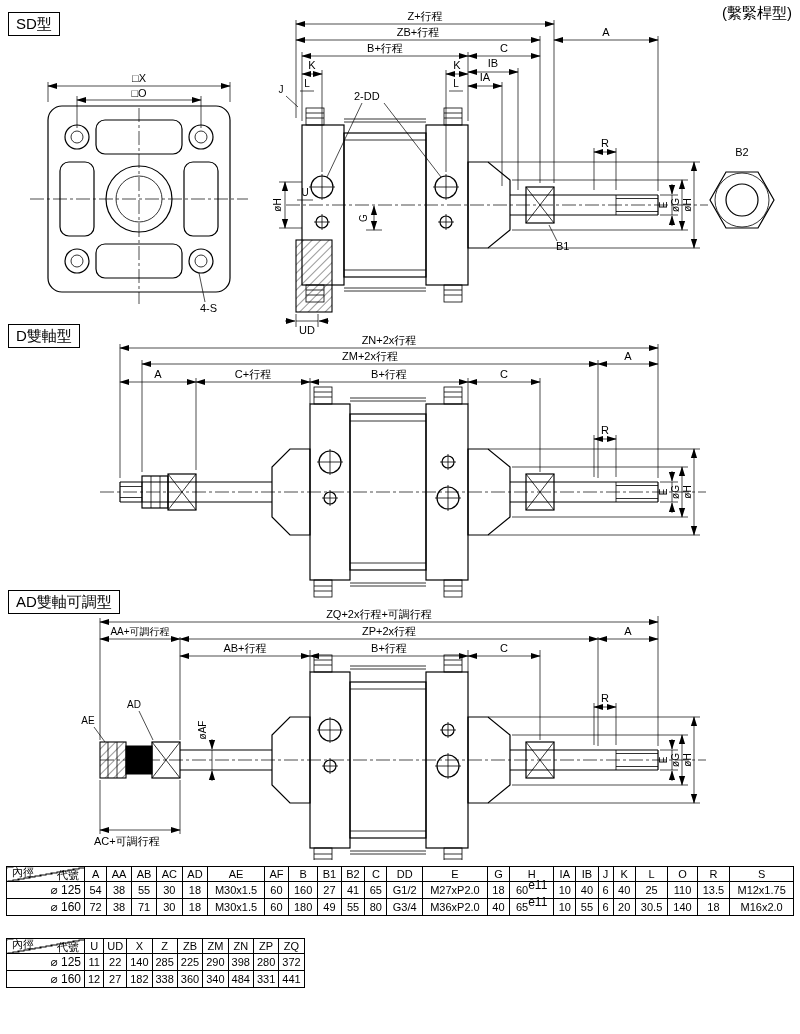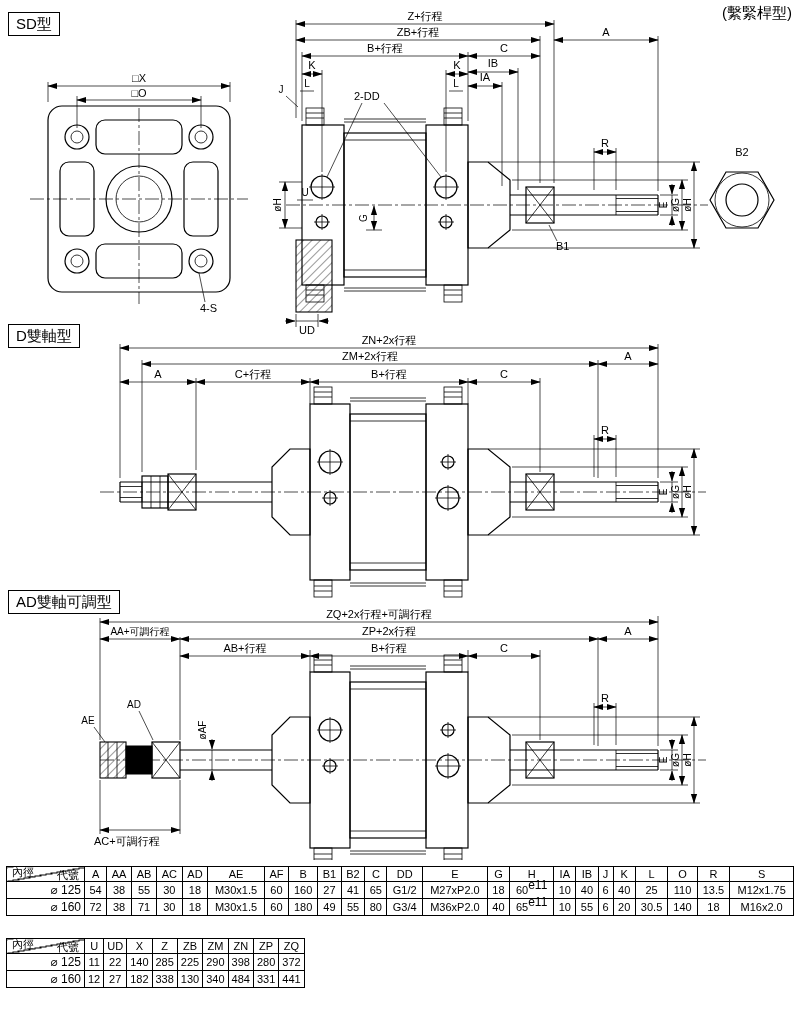--- a/index.html
+++ b/index.html
@@ -478,20 +478,20 @@
         <td>398</td>
         <td>280</td>
         <td>372</td>
       </tr>
       <tr>
         <th>⌀ 160</th>
         <td>12</td>
         <td>27</td>
         <td>182</td>
         <td>338</td>
-        <td>130</td>
+        <td>360</td>
         <td>340</td>
         <td>484</td>
         <td>331</td>
         <td>441</td>
       </tr>
     </tbody>
 </table>
 
 </body></html>

